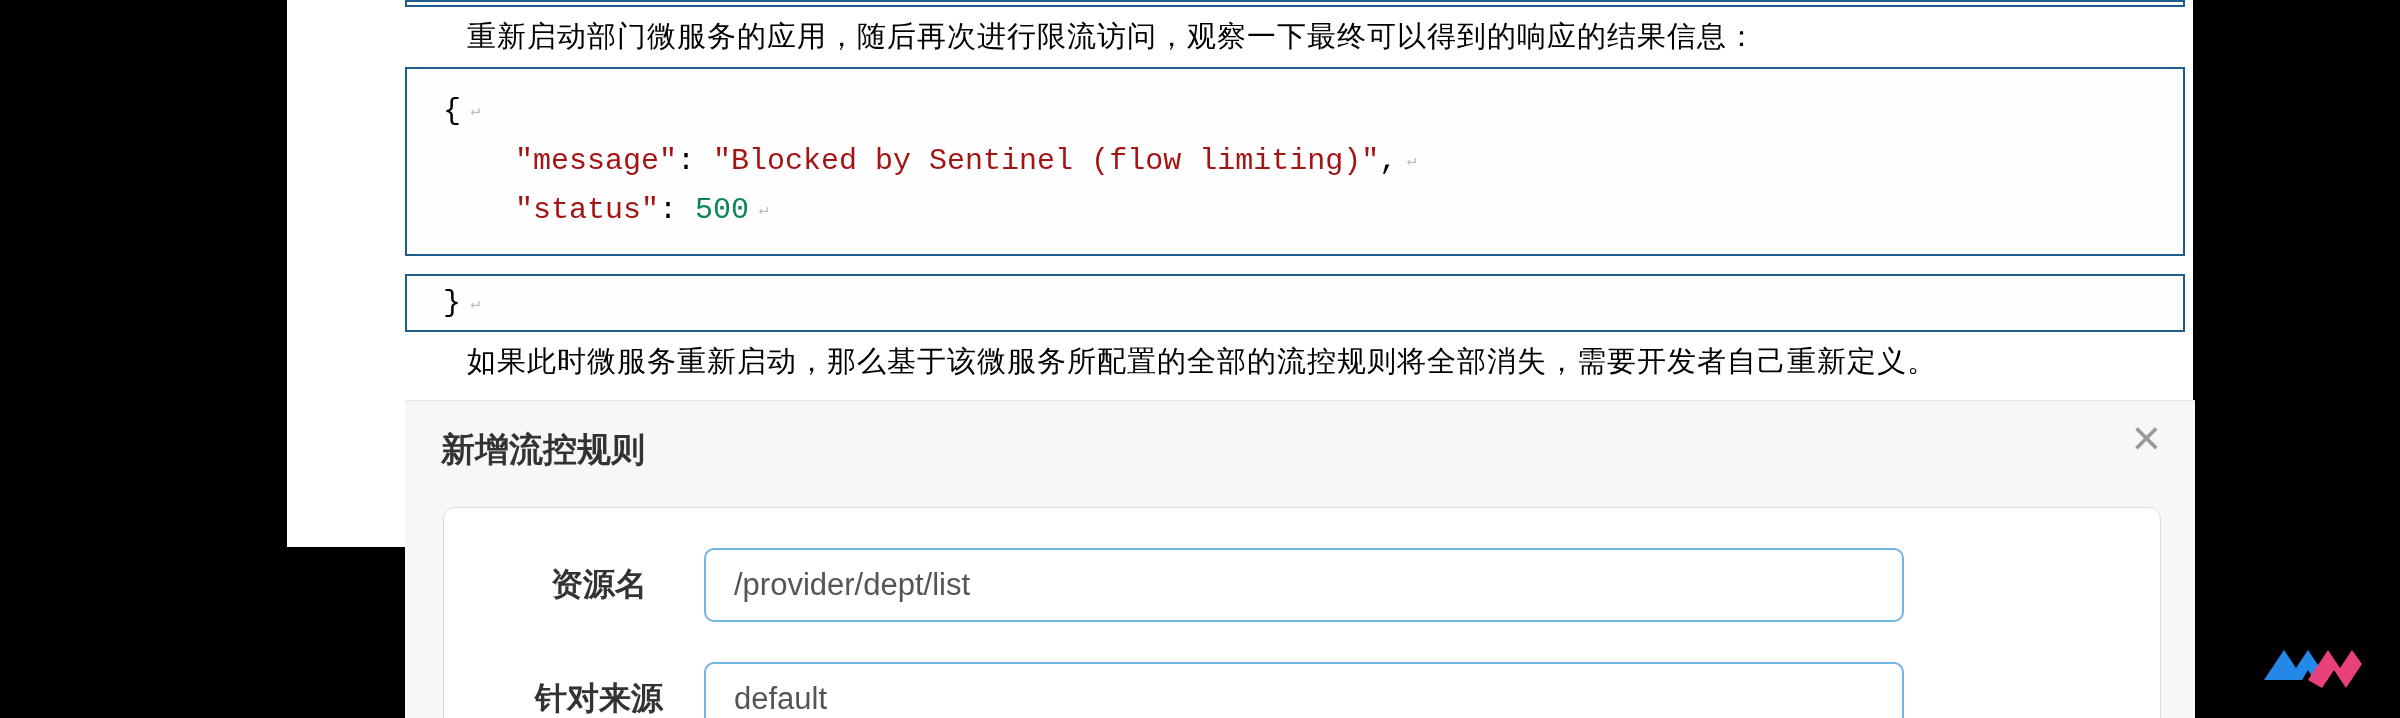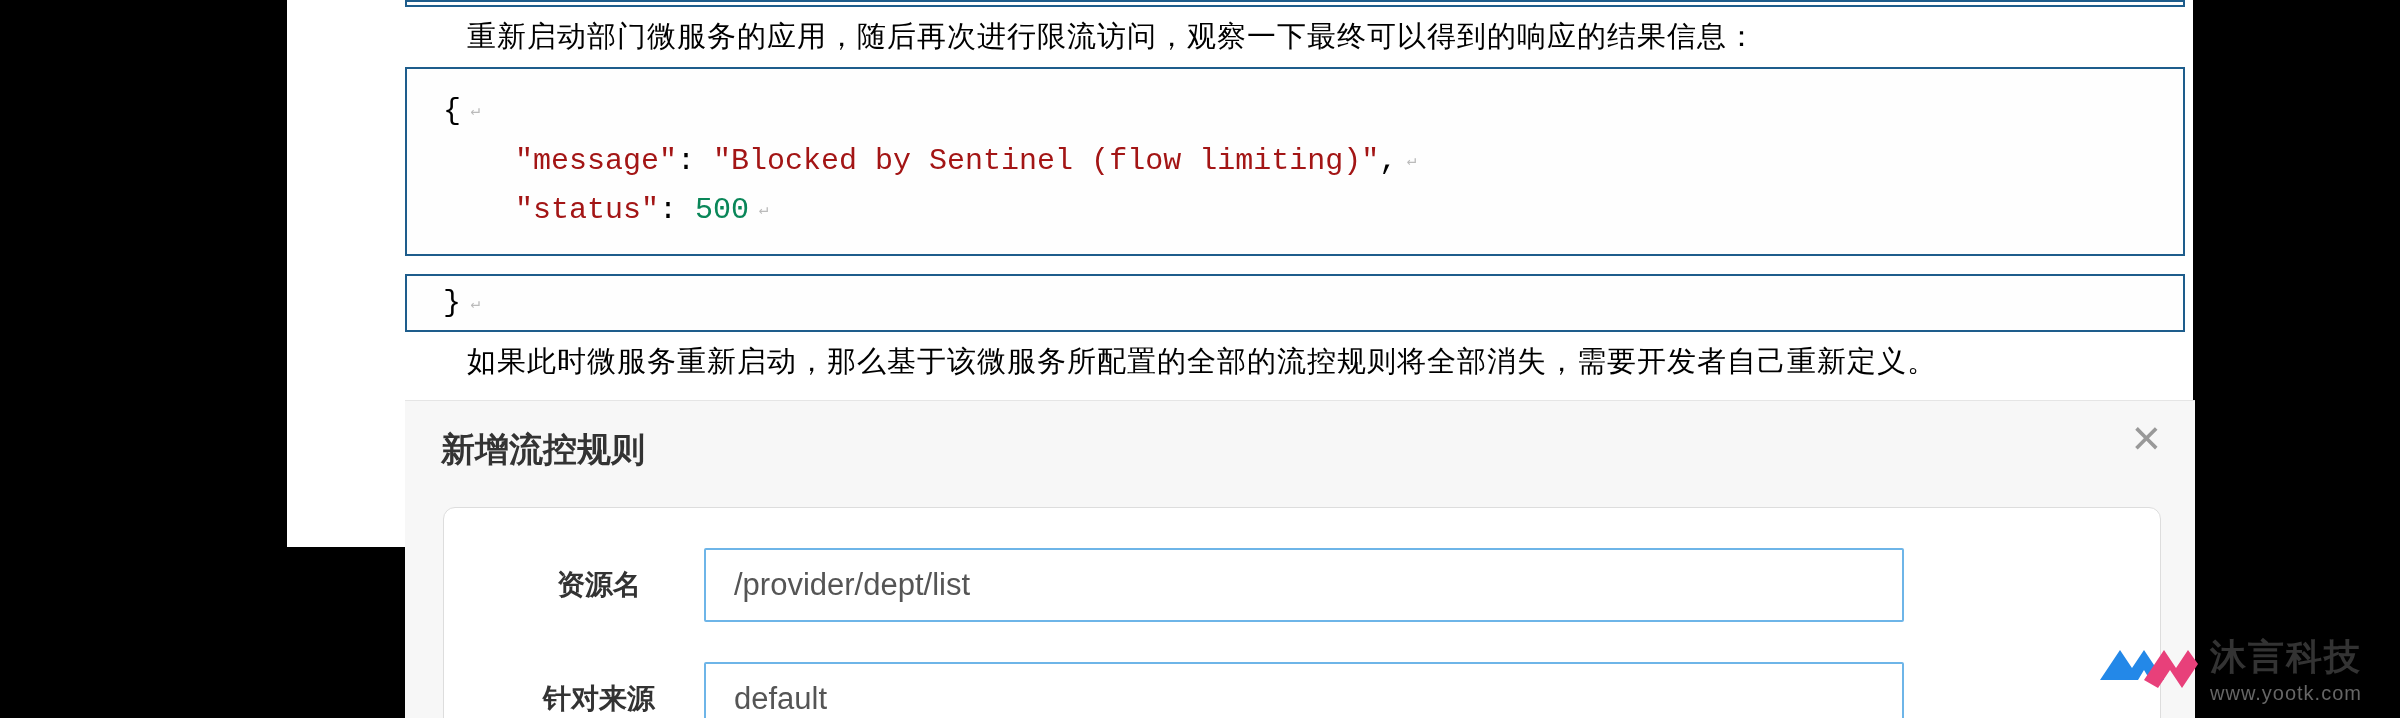--- a/index.html
+++ b/index.html
@@ -98,30 +98,30 @@
       padding: 40px 50px 0 50px;
     }
     .form-row {
       display: flex;
       align-items: center;
       margin-bottom: 40px;
     }
     .form-label {
       width: 210px;
       text-align: center;
-      font-size: 28px;
+      font-size: 32px;
       color: #333;
       font-weight: bold;
     }
     .form-input {
       flex: 1;
       max-width: 1200px;
       height: 74px;
       border: 2px solid #6eb5e8;
-      border-radius: 2px;
+      border-radius: 10px;
       padding: 0 28px;
       font-size: 31px;
       color: #555;
       outline: none;
       background: #fff;
     }
     .watermark {
       position: absolute;
       right: 38px;
       bottom: 12px;
@@ -186,17 +186,13 @@
 
 </div>
 
 <div class="watermark">
   <div class="watermark-logo">
     <svg viewBox="0 0 108 70">
       <path d="M 10 48 L 30 18 L 42 36 L 54 18 L 74 48 L 60 48 L 54 38 L 48 48 Z" fill="#2388e8"></path>
       <path d="M 54 48 L 74 18 L 86 36 L 98 18 L 108 32 L 92 56 L 80 38 L 68 56 Z" fill="#e8407a"></path>
     </svg>
   </div>
-  <div class="watermark-text">
-    <div class="watermark-brand">沐言科技</div>
-    <div class="watermark-url">www.yootk.com</div>
-  </div>
 </div>
 
 </body></html>

